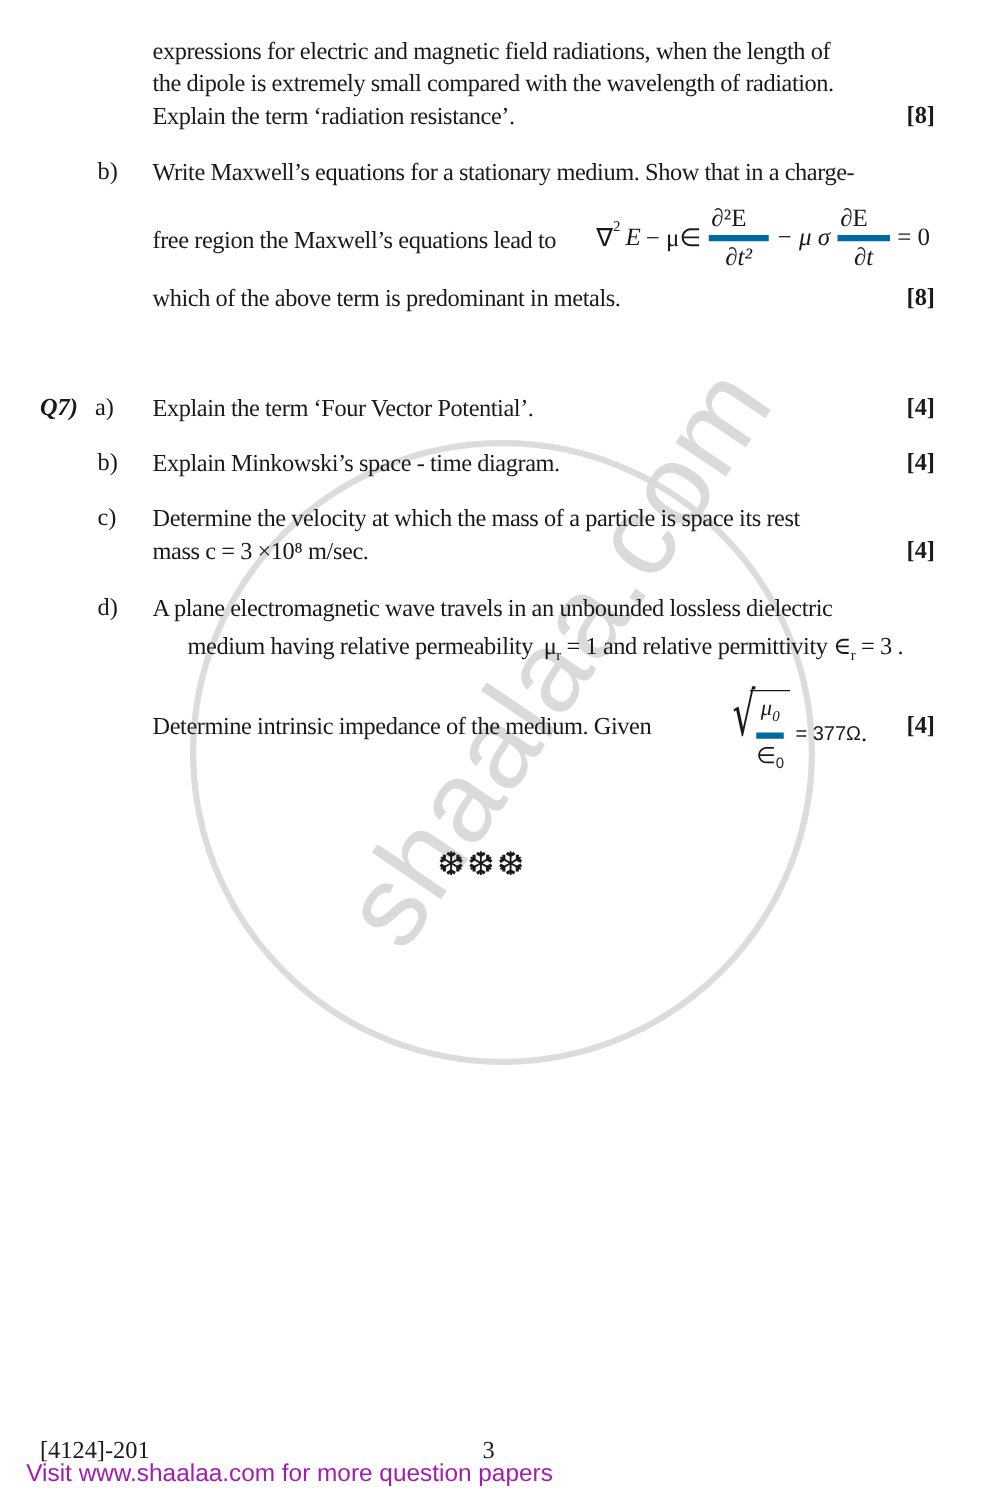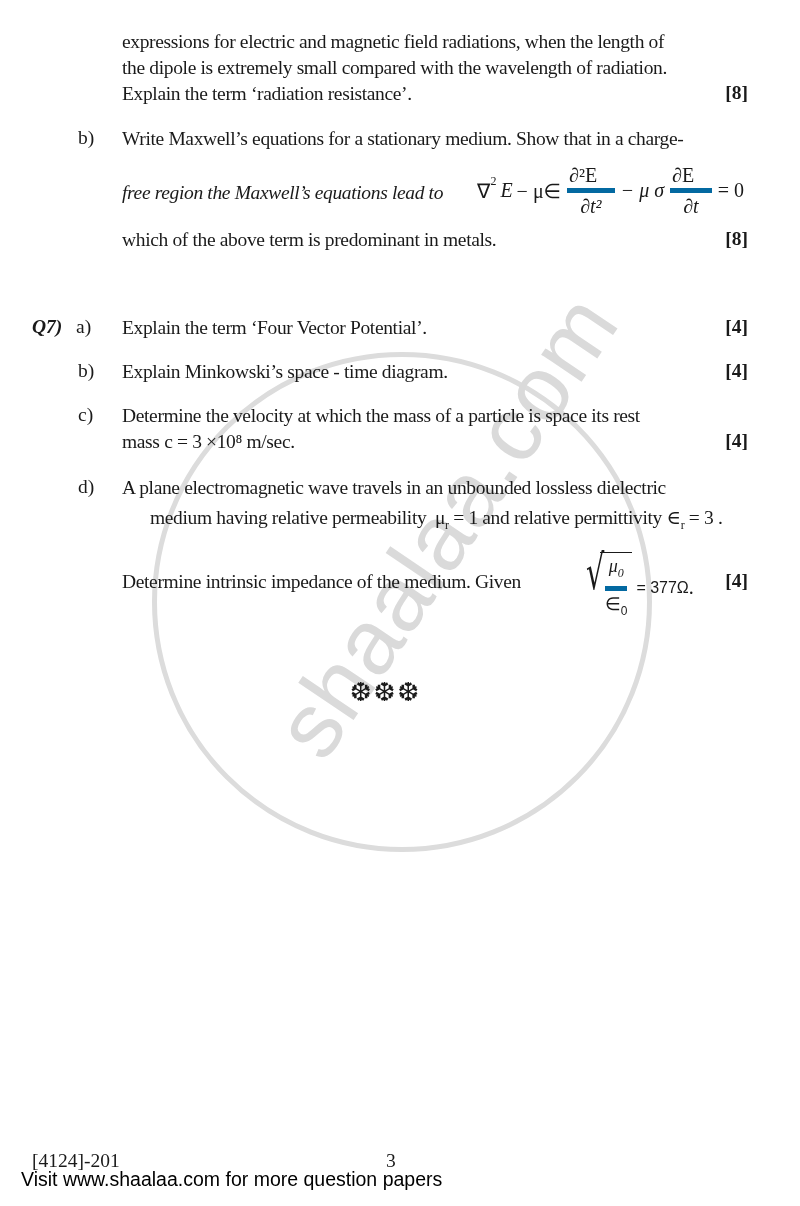--- a/index.html
+++ b/index.html
@@ -22,38 +22,38 @@
   .frac .num { display:block; border-bottom:5px solid #0369a1; padding:0 2px; line-height:26px; }
   .frac .den { display:block; line-height:26px; }
   .it { font-style:italic; }
   .sup { font-size:12px; vertical-align:super; }
   .sub { font-size:12px; vertical-align:sub; }
   .sqrt { display:inline-block; vertical-align:middle; position:relative; padding-left:14px; }
   .sqrt .rad { position:absolute; left:0; top:-4px; font-size:48px; line-height:48px; font-family:"DejaVu Serif", serif; transform:scaleX(0.6); transform-origin:left; }
   .sqrt .inner { display:inline-block; border-top:1px solid #1a1a1a; padding:0 3px; }
   .snow { font-family:"DejaVu Sans", sans-serif; font-size:26px; letter-spacing:2px; }
   .footer-code { font-family:"Liberation Serif", serif; font-weight:normal; font-size:19.5px; }
-  .footer-visit { font-family:"Liberation Sans", sans-serif; font-size:19.5px; color:#000000; }
+  .footer-visit { font-family:"Liberation Sans", sans-serif; font-size:19.5px; color:#a21caf; }
 </style>
 </head>
 <body>
 
 <div class="watermark-circle"></div>
 <div class="watermark-text">shaalaa.com</div>
 
 <div class="content">
 
   <div class="abs txt" style="left:122px; top:30px;">expressions for electric and magnetic field radiations, when the length of</div>
   <div class="abs txt" style="left:122px; top:56px;">the dipole is extremely small compared with the wavelength of radiation.</div>
   <div class="abs txt" style="left:122px; top:82px;">Explain the term ‘radiation resistance’.</div>
   <div class="abs marks right" style="top:82px;">[8]</div>
 
   <div class="abs label" style="left:78px; top:127px;">b)</div>
   <div class="abs txt" style="left:122px; top:127px;">Write Maxwell’s equations for a stationary medium. Show that in a charge-</div>
-  <div class="abs txt" style="left:122px; top:181px;font-style:italic;">free region the Maxwell’s equations lead to</div>
+  <div class="abs txt" style="left:122px; top:181px;">free region the Maxwell’s equations lead to</div>
   <div class="abs" style="left:477px; top:162px; height:60px;">
     <span class="eq">∇</span><span class="eq sup" style="vertical-align:top; font-size:12px; position:relative; top:12px;">2</span>
     <span class="eq it">E</span>
     <span class="eq">− μ∈</span>
     <span class="frac eq">
       <span class="num">∂²E⃗</span>
       <span class="den it">∂t²</span>
     </span>
     <span class="eq it">− μ σ</span>
     <span class="frac eq">

